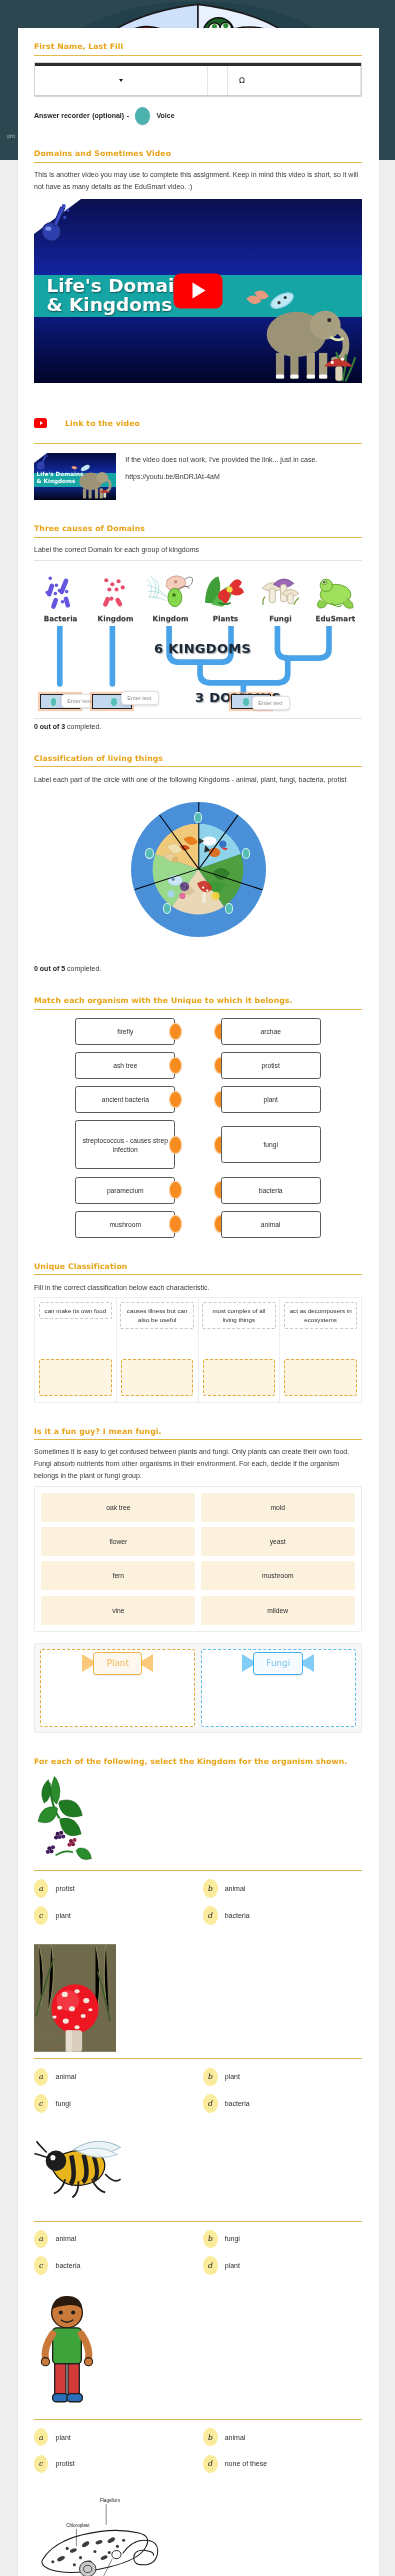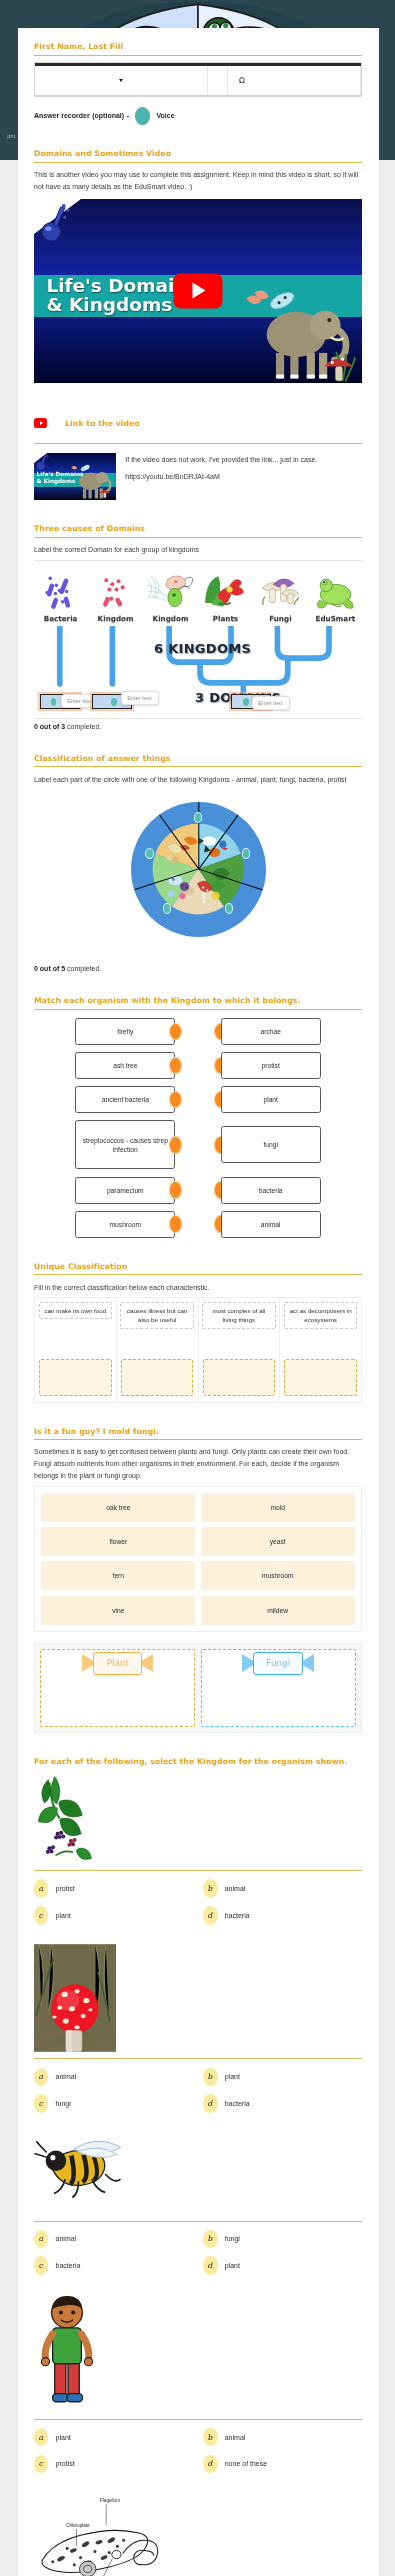--- a/index.html
+++ b/index.html
@@ -669,21 +669,21 @@
       </div>
 
       <div class="completed">
         <b>0 out of 3</b><span> completed.</span>
       </div>
     </div>
 
     <div class="spacer-l"></div>
 
     <div class="block">
-      <h2 class="qtitle">Classification of answer things</h2>
+      <h2 class="qtitle">Classification of living things</h2>
       <hr class="rule">
       <p class="body">Label each part of the circle with one of the following Kingdoms - animal, plant, fungi, bacteria, protist</p>
 
       <div class="circle-wrap">
         <div class="circle">
           <div class="pie-inner">
             <svg viewBox="0 0 176 176" width="91" height="91">
               <path d="M88 88 L88 0 A88 88 0 0 1 171 59 Z" fill="#8fd3ea"></path>
               <path d="M88 88 L171 59 A88 88 0 0 1 139 162 Z" fill="#4f9e3f"></path>
               <path d="M88 88 L139 162 A88 88 0 0 1 37 162 Z" fill="#e8d8b5"></path>
@@ -743,21 +743,21 @@
       </div>
 
       <div class="completed" style="margin-top:25px;">
         <b>0 out of 5</b><span> completed.</span>
       </div>
     </div>
 
     <div class="spacer-l"></div>
 
     <div class="block">
-      <h2 class="qtitle">Match each organism with the Kingdom to which it belongs.</h2>
+      <h2 class="qtitle">Match each organism with the Unique to which it belongs.</h2>
       <hr class="rule">
       <div class="match-grid">
         <div class="match-row">
           <div class="mcard">firefly</div>
           <span class="mdot left"></span>
           <span class="mgap"></span>
           <span class="mdot right"></span>
           <div class="mcard">archae</div>
         </div>
         <div class="match-row">
@@ -836,21 +836,21 @@
           <div class="uc-bot">
               <div class="uc-blank"></div>
             </div>
         </div>
       </div>
     </div>
 
     <div class="spacer-l"></div>
 
     <div class="block">
-      <h2 class="qtitle">Is it a fun guy?   I mold fungi.</h2>
+      <h2 class="qtitle">Is it a fun guy?   I mean fungi.</h2>
       <hr class="rule">
       <p class="body">Sometimes it is easy to get confused between plants and fungi.  Only plants can create their own food.  Fungi absorb nutrients from other organisms in their environment.  For each, decide if the organism belongs in the plant or fungi group.</p>
 
       <div class="sortpool">
         <div class="sortgrid">
           <div class="sort-chip">oak tree</div>
           <div class="sort-chip">mold</div>
           <div class="sort-chip">flower</div>
           <div class="sort-chip">yeast</div>
           <div class="sort-chip">fern</div>

